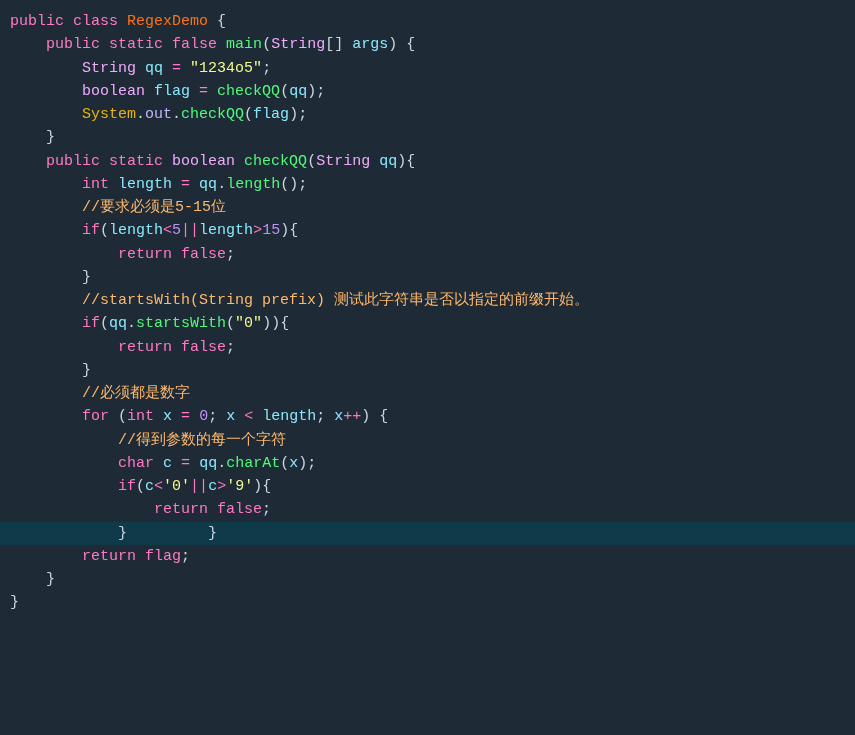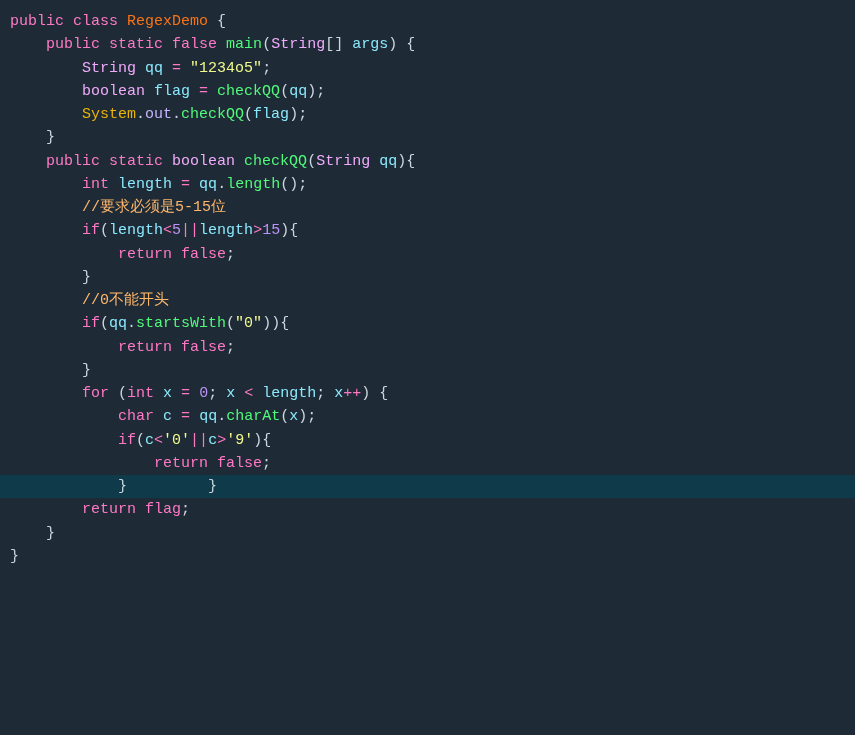--- a/index.html
+++ b/index.html
@@ -88,42 +88,48 @@
   </div>
 
   <div class="line">
     <span class="plain">            </span><span class="kw">return</span><span class="plain"> </span><span class="bool-val">false</span><span class="plain">;</span>
   </div>
 
   <div class="line">
     <span class="plain">        }</span>
   </div>
 
+  <div class="line">
+    <span class="cm">        //startsWith(String prefix) 测试此字符串是否以指定的前缀开始。</span>
+  </div>
 
-  <div class="line">
-    <span class="cm">        //0不能开头</span>
-  </div>
 
   <div class="line">
     <span class="plain">        </span><span class="kw">if</span><span class="plain">(</span><span class="var">qq</span><span class="plain">.</span><span class="fn">startsWith</span><span class="plain">(</span><span class="str">"0"</span><span class="plain">)){</span>
   </div>
 
   <div class="line">
     <span class="plain">            </span><span class="kw">return</span><span class="plain"> </span><span class="bool-val">false</span><span class="plain">;</span>
   </div>
 
   <div class="line">
     <span class="plain">        }</span>
   </div>
 
+  <div class="line">
+    <span class="cm">        //必须都是数字</span>
+  </div>
 
   <div class="line">
     <span class="plain">        </span><span class="kw">for</span><span class="plain"> (</span><span class="kw">int</span><span class="plain"> </span><span class="var">x</span><span class="plain"> </span><span class="op">=</span><span class="plain"> </span><span class="num">0</span><span class="plain">; </span><span class="var">x</span><span class="plain"> </span><span class="op">&lt;</span><span class="plain"> </span><span class="var">length</span><span class="plain">; </span><span class="var">x</span><span class="op">++</span><span class="plain">) {</span>
   </div>
 
+  <div class="line">
+    <span class="cm">            //得到参数的每一个字符</span>
+  </div>
 
   <div class="line">
     <span class="plain">            </span><span class="kw">char</span><span class="plain"> </span><span class="var">c</span><span class="plain"> </span><span class="op">=</span><span class="plain"> </span><span class="var">qq</span><span class="plain">.</span><span class="fn">charAt</span><span class="plain">(</span><span class="var">x</span><span class="plain">);</span>
   </div>
 
   <div class="line">
     <span class="plain">            </span><span class="kw">if</span><span class="plain">(</span><span class="var">c</span><span class="op">&lt;</span><span class="str">'0'</span><span class="op">||</span><span class="var">c</span><span class="op">&gt;</span><span class="str">'9'</span><span class="plain">){</span>
   </div>
 
   <div class="line">

